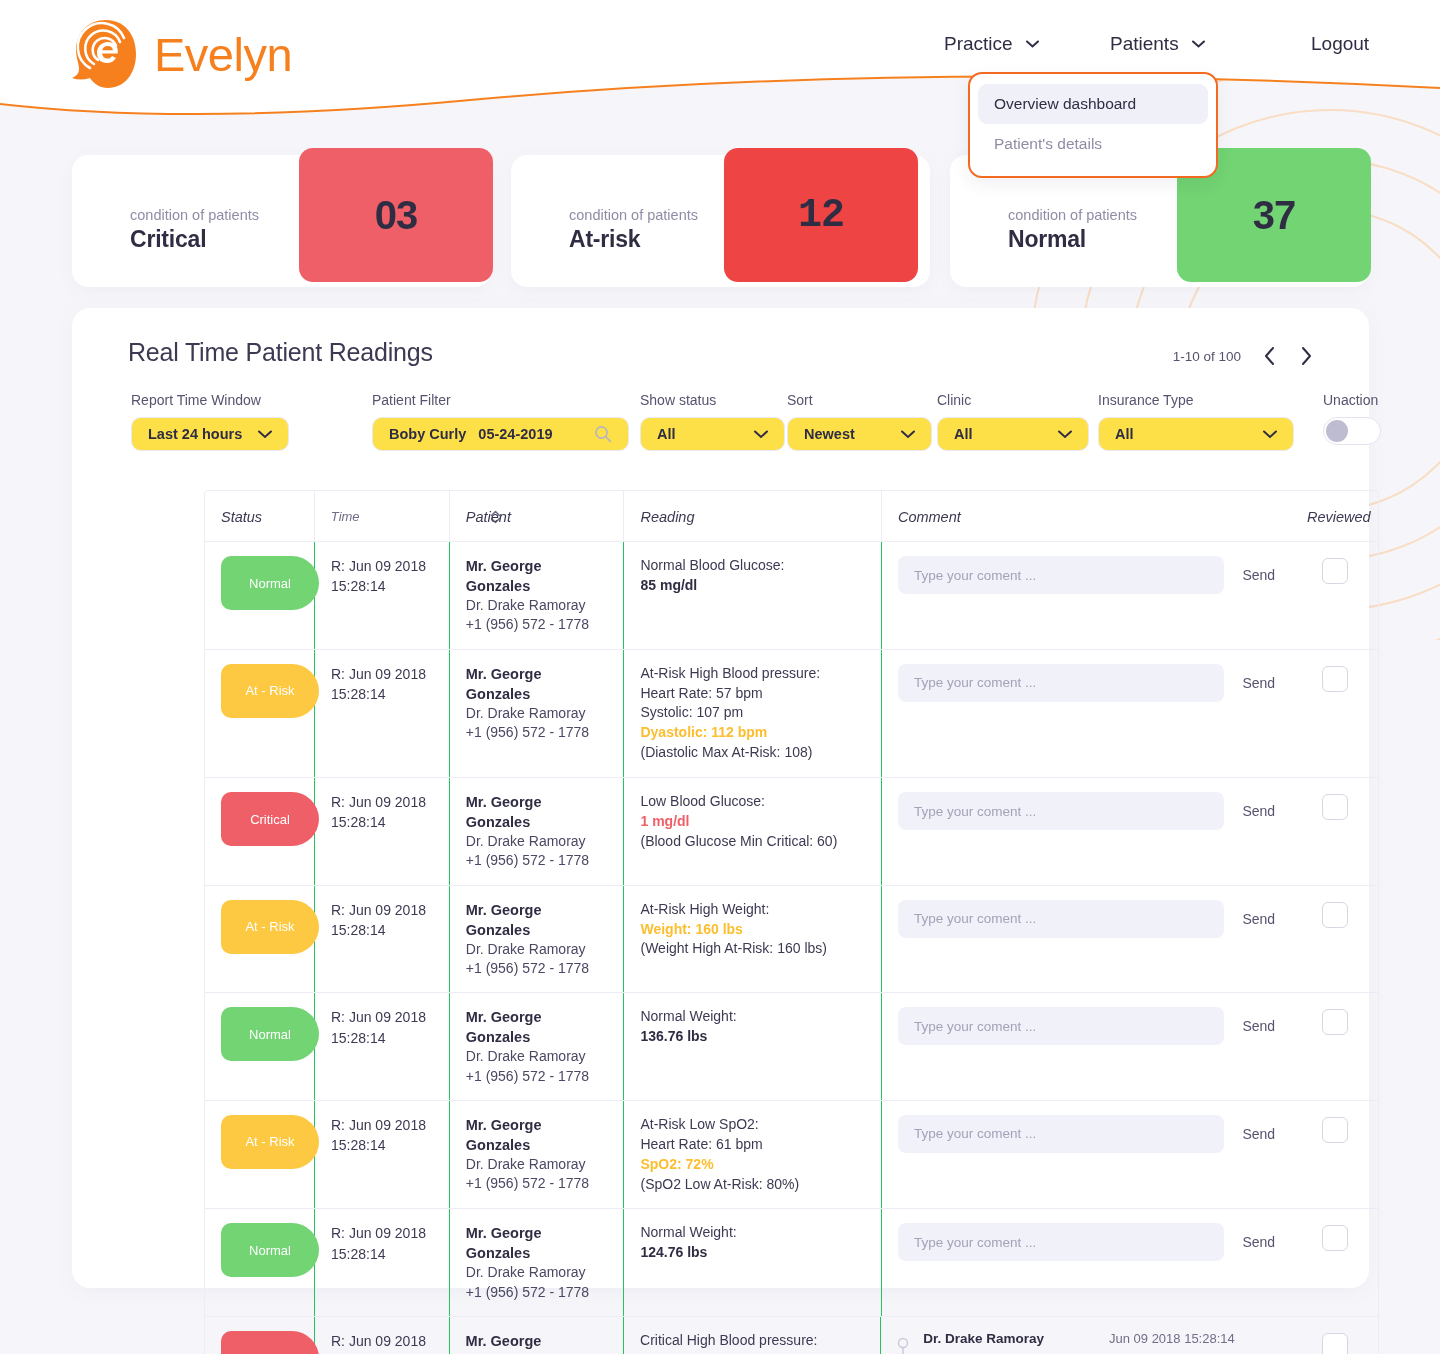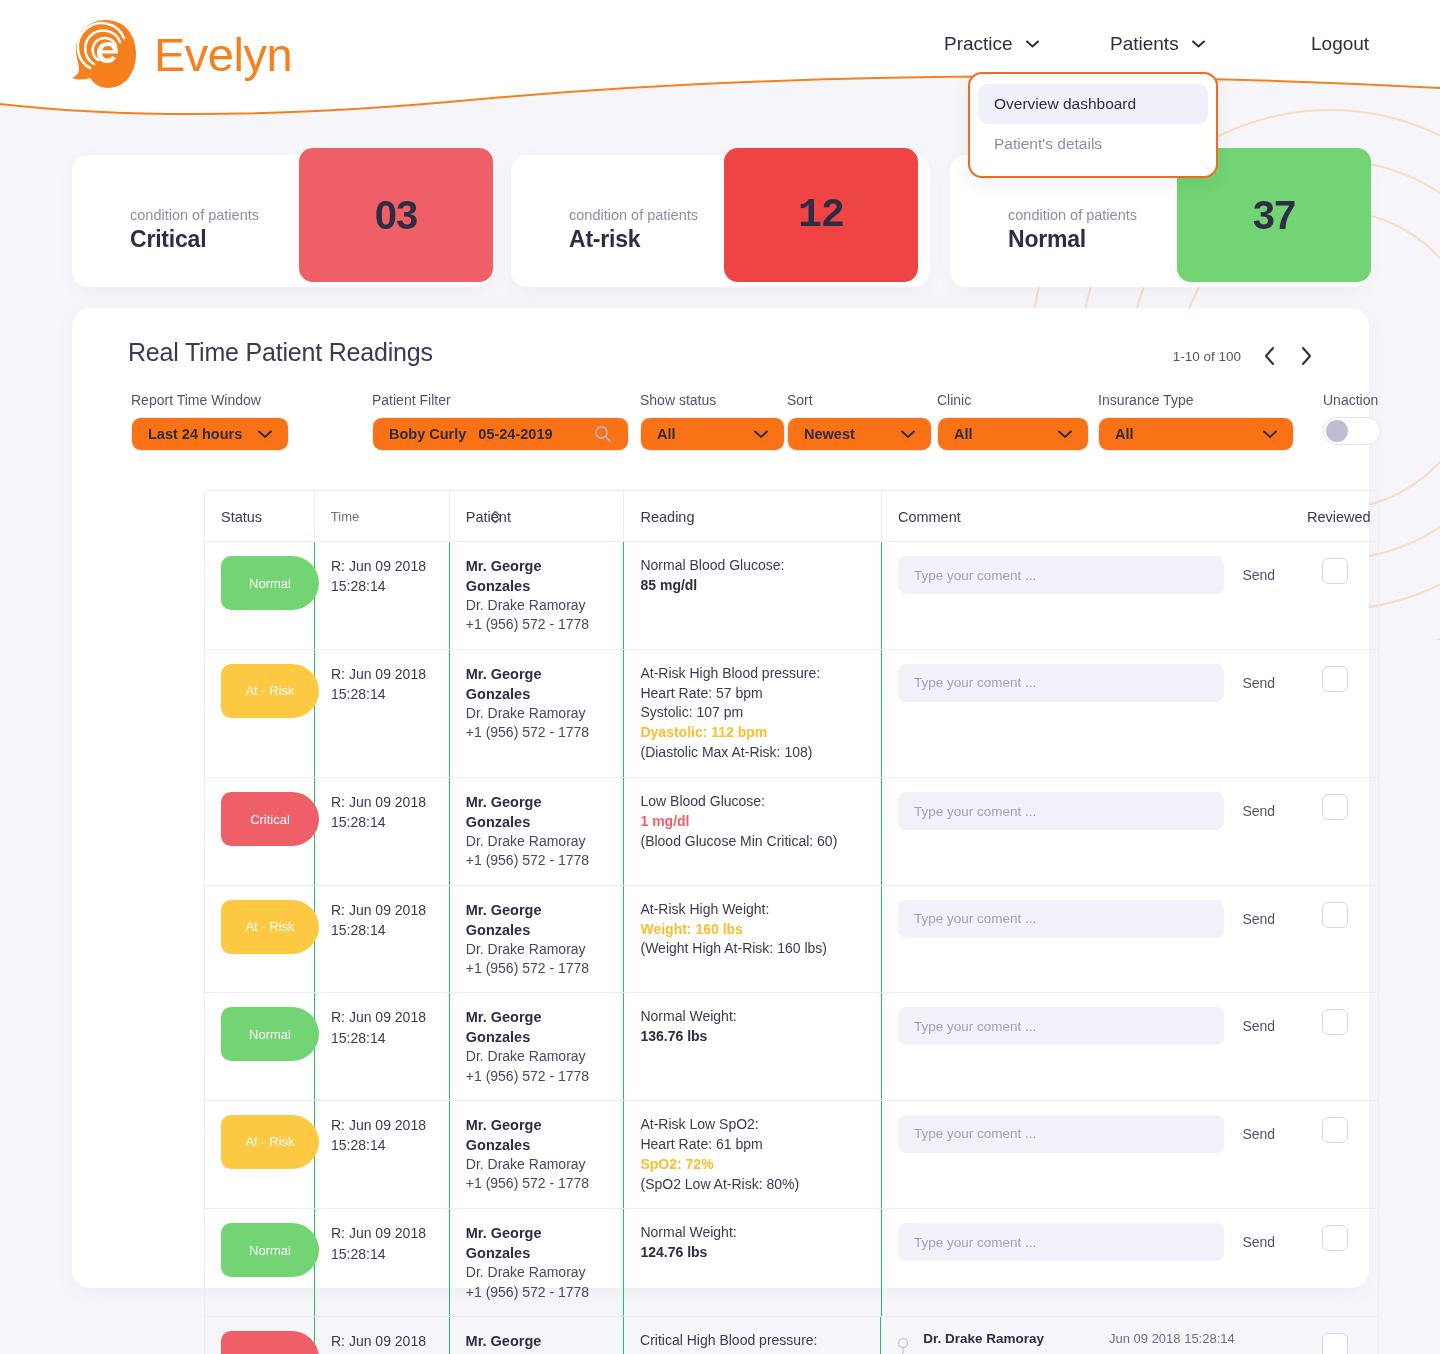--- a/index.html
+++ b/index.html
@@ -91,21 +91,21 @@
   }
   .pager-label { font-size: 13.5px; color: #55536e; }
   .pg-btn { cursor: pointer; width: 14px; height: 20px; }
 
   
   .filters { position: absolute; left: 59px; top: 84px; width: 1190px; height: 78px; }
   .f-group { position: absolute; top: 0; }
   .f-label { font-size: 14px; color: #55536e; margin-bottom: 9px; }
   .f-box {
     height: 30px; border: 1px solid #e9e9f2; border-radius: 10px;
-    background: #f97316; display: flex; align-items: center;
+    background: #fde047; display: flex; align-items: center;
     padding: 16px 16px; font-size: 14.5px; color: #2f2d43; font-weight: bold;
     cursor: pointer; position: relative;
   }
   .f-box .chev { position: absolute; right: 16px; }
   .f-date { color: #2f2d43; font-weight: bold; margin-left: 12px; }
   .search-ic { position: absolute; right: 16px; }
   .unaction { position: absolute; left: 1192px; top: 0; }
   .toggle {
     width: 58px; height: 28px; border-radius: 15px; border: 1px solid #e3e3ee;
     background: #fff; position: relative; cursor: pointer; margin-top: 9px;
@@ -115,20 +115,21 @@
     border-radius: 50%; background: #bdbcd0;
   }
 
   
   .table { position: absolute; left: 132px; top: 182px; width: 1175px; border: 1px solid #ececf4; border-radius: 4px; }
   .trow { display: flex; border-bottom: 1px solid #ececf4; }
   .trow:last-child { border-bottom: none; }
   .th {
     font-size: 14.5px; color: #3c3a52; padding: 18px 17px 16px 16px;
     border-right: 1px solid #ececf4;
+    font-style: italic;
   }
   .td {
     padding: 14px 16px; border-right: 1px solid #22c55e;
     font-size: 14px; color: #3c3a52;
   }
   .c-status { width: 110px; }
   .c-time   { width: 135px; }
   .c-patient{ width: 175px; }
   .c-read   { width: 258px; }
   .c-comment{ width: 410px; border-right: none; }

